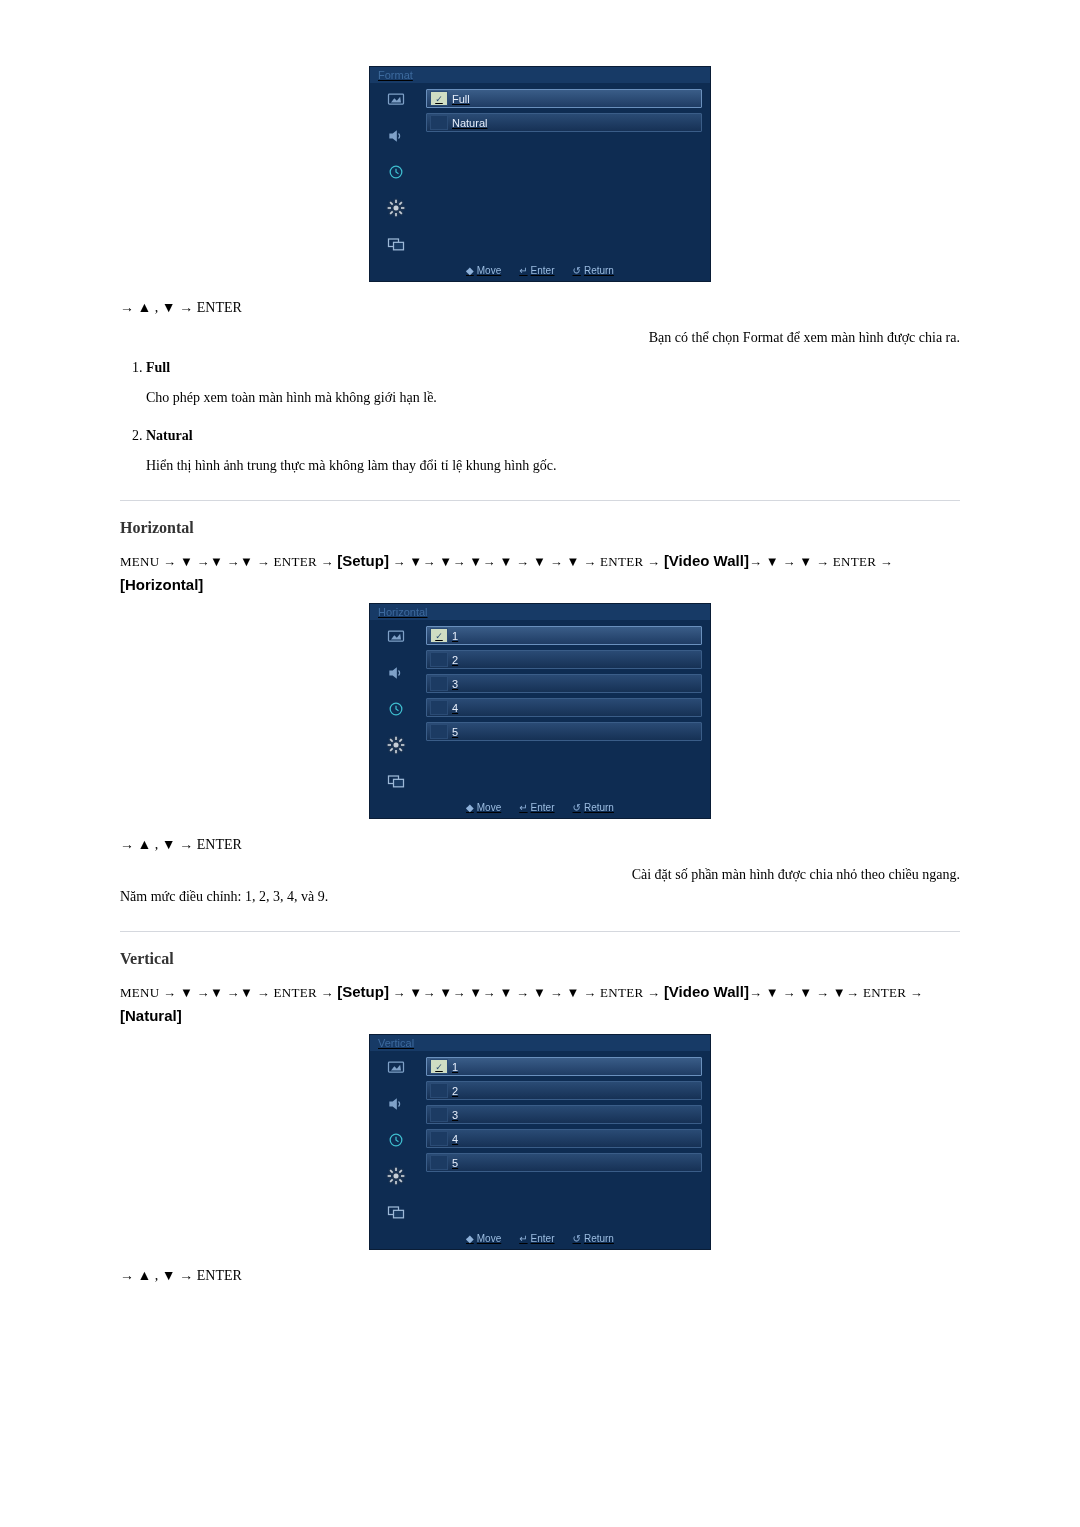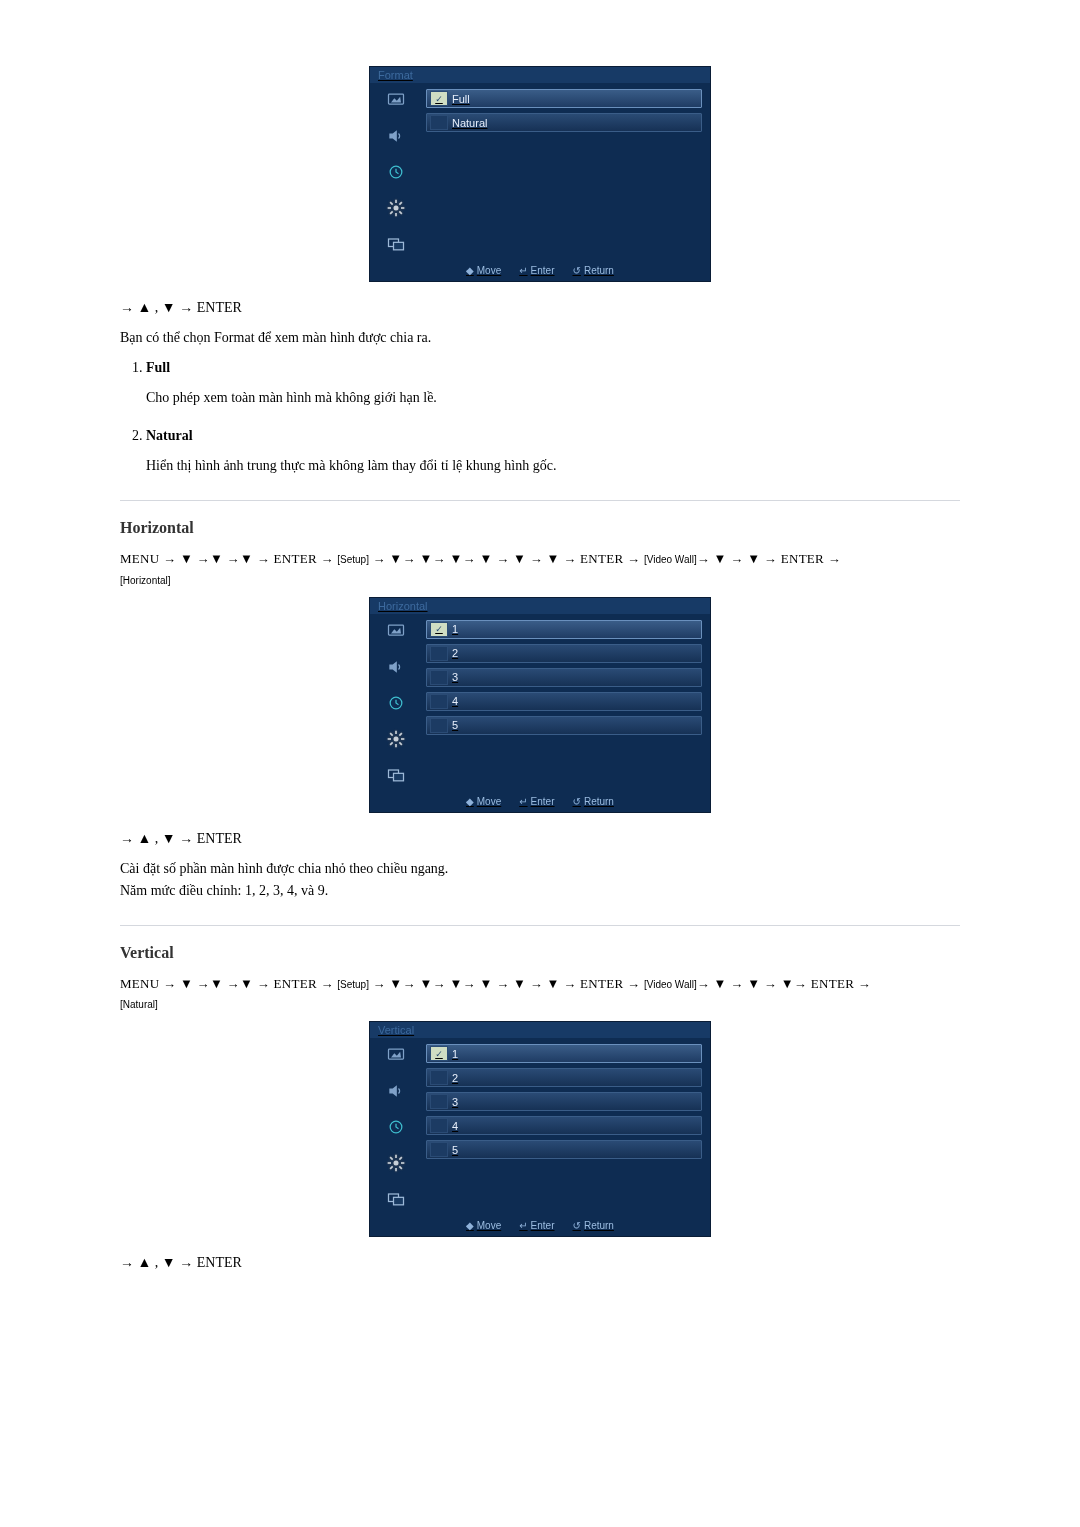--- a/index.html
+++ b/index.html
@@ -102,21 +102,21 @@
     color: #9bbce0;
     background: #0e2c52;
     font-size: 10px;
   }
   .osd-footer span { display: inline-flex; align-items: center; gap: 3px; }
   .ftr-icon { font-size: 10px; color: #8fb2da; }
 
   
   .nav-line, .desc, .sub-desc { margin: 6px 0; font-size: 14px; }
   .nav-line { margin-top: 2px; }
-  .desc { margin-top: 14px; }
+  .desc { margin-top: 14px; text-align: right; }
 
   ol.opts { margin: 14px 0 14px 26px; padding: 0; }
   ol.opts li { margin-bottom: 22px; font-size: 14px; }
   ol.opts li .li-title { font-weight: bold; }
   ol.opts li .li-body { margin: 14px 0 0 0; }
 
   hr.sep {
     border: none;
     border-top: 1px solid #d5d8de;
     margin: 26px 0 18px 0;
@@ -128,21 +128,21 @@
     margin: 0 0 12px 0;
   }
 
   .path-line {
     margin: 4px 0 4px 0;
     font-size: 13px;
     line-height: 1.6;
     word-break: normal;
   }
   .path-line .sc { font-feature-settings: "smcp"; letter-spacing: 0.3px; margin-top: 27px; }
-  .path-line .menu-bracket { font-family: Arial, sans-serif; font-weight: normal; font-size: 10px; text-align: center; }
+  .path-line .menu-bracket { font-family: Arial, sans-serif; font-weight: bold; font-size: 15px; text-align: center; }
 
   
   svg.i { width: 20px; height: 20px; }
 </style>
 </head>
 <body>
 
 <div class="page">
 
   <div class="osd-wrap">

